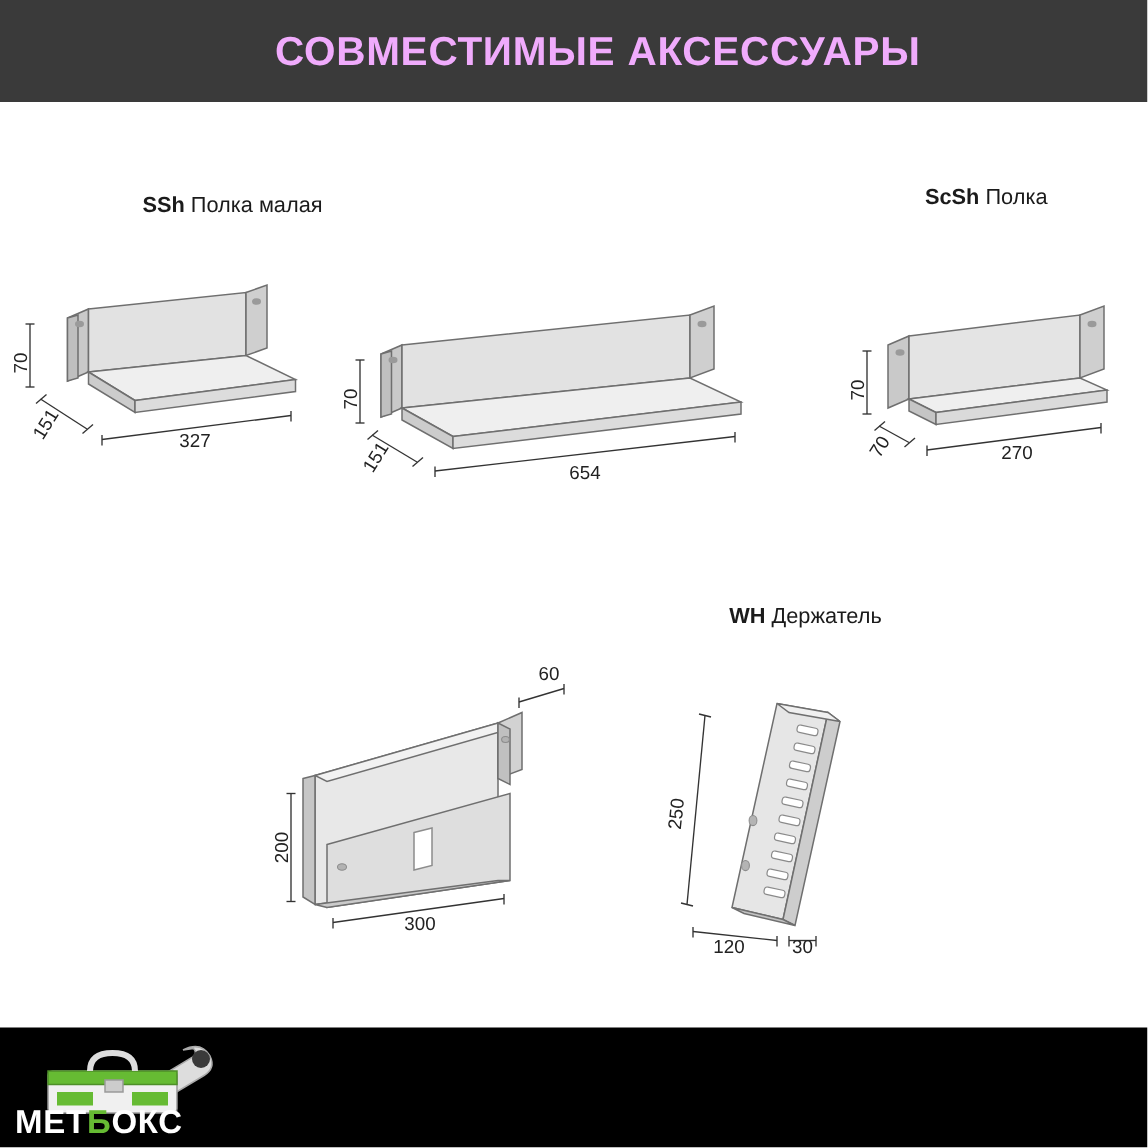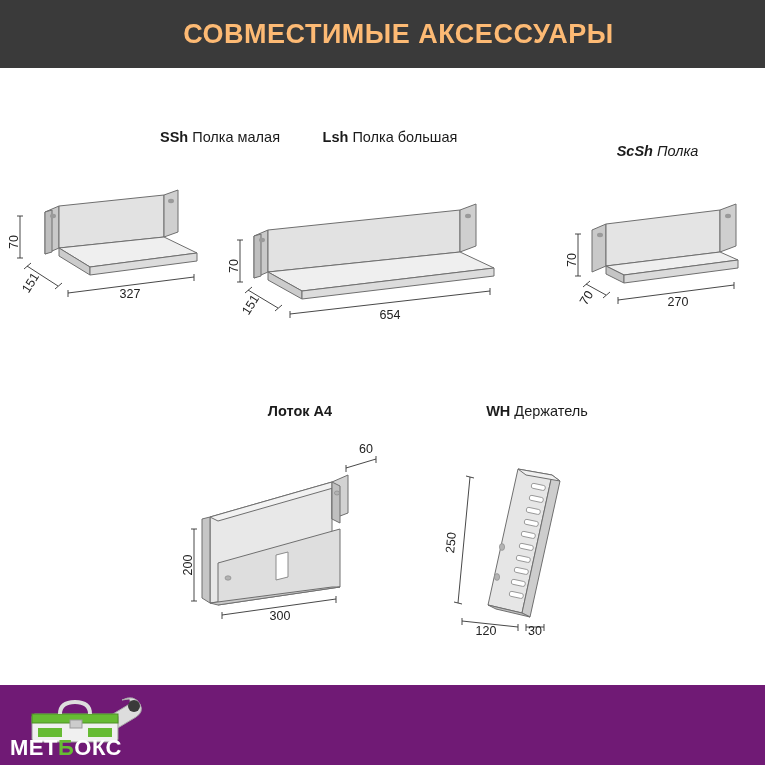--- a/index.html
+++ b/index.html
@@ -26,60 +26,60 @@
     left: 0;
     top: 0;
     width: 765px;
     height: 68px;
     background: #3a3a3a;
     display: flex;
     align-items: center;
     justify-content: center;
   }
   .header-title {
-    color: #fdba74;
+    color: #f0abfc;
     font-size: 27px;
     font-weight: bold;
     letter-spacing: 0.5px;
     text-transform: uppercase;
     margin-left: 32px;
   }
   
   .item {
     position: absolute;
   }
   .item-title {
     font-size: 14.5px;
     color: #1b1b1b;
     line-height: 1.35;
     text-align: center;
   }
   .item-title .code {
     font-weight: bold;
   }
-  .align-left { text-align: right; }
+  .align-left { text-align: center; }
 
   .art {
     position: absolute;
   }
   svg { display: block; overflow: visible; }
 
   .dim {
     font-size: 12.5px;
     fill: #222;
     font-family: "Liberation Sans", sans-serif;
   }
   
   .footer {
     position: absolute;
     left: 0;
     bottom: 0;
     width: 765px;
     height: 80px;
-    background: #701a75;
+    background: #000000;
     display: flex;
     align-items: center;
   }
   .logo-wrap {
     display: flex;
     align-items: center;
     margin-left: 14px;
   }
   .logo-text {
     position: absolute;
@@ -143,26 +143,20 @@
         <line x1="56" y1="103" x2="182" y2="87"></line>
         <line x1="56" y1="100" x2="56" y2="107"></line>
         <line x1="182" y1="84" x2="182" y2="91"></line>
       </g>
       <text class="dim" x="6" y="52" text-anchor="middle" transform="rotate(-90 6 52)">70</text>
       <text class="dim" x="22" y="95" text-anchor="middle" transform="rotate(-58 22 95)">151</text>
       <text class="dim" x="118" y="108" text-anchor="middle">327</text>
     </svg>
   </div>
 
-  <div class="item" style="left:240px; top:128px; width:300px;">
-    <div class="item-title">
-      <span class="code">Lsh</span>
-      <span>Полка большая</span>
-    </div>
-  </div>
 
   <div class="art" style="left:232px; top:190px;">
     <svg width="300" height="130" viewBox="0 0 300 130">
       <g stroke="#6f6f6f" stroke-width="1" fill="#d8d8d8">
 
         <path d="M22 46 L36 40 L36 82 L22 88 Z" fill="#c9c9c9"></path>
         <path d="M22 46 L29 44 L29 86 L22 88 Z" fill="#bfbfbf"></path>
 
         <path d="M36 40 L228 20 L228 62 L36 82 Z" fill="#e2e2e2"></path>
 
@@ -190,21 +184,21 @@
         <line x1="58" y1="124" x2="258" y2="101"></line>
         <line x1="58" y1="121" x2="58" y2="128"></line>
         <line x1="258" y1="98" x2="258" y2="105"></line>
       </g>
       <text class="dim" x="6" y="76" text-anchor="middle" transform="rotate(-90 6 76)">70</text>
       <text class="dim" x="22" y="117" text-anchor="middle" transform="rotate(-58 22 117)">151</text>
       <text class="dim" x="158" y="129" text-anchor="middle">654</text>
     </svg>
   </div>
 
-  <div class="item" style="left:560px; top:142px; width:195px;font-style:italic;">
+  <div class="item" style="left:560px; top:123px; width:195px;">
     <div class="item-title">
       <span class="code">ScSh</span>
       <span>Полка</span>
     </div>
   </div>
 
   <div class="art" style="left:570px; top:190px;">
     <svg width="200" height="130" viewBox="0 0 200 130">
       <g stroke="#6f6f6f" stroke-width="1" fill="#d8d8d8">
 
@@ -235,26 +229,20 @@
         <line x1="48" y1="110" x2="164" y2="95"></line>
         <line x1="48" y1="107" x2="48" y2="114"></line>
         <line x1="164" y1="92" x2="164" y2="99"></line>
       </g>
       <text class="dim" x="6" y="70" text-anchor="middle" transform="rotate(-90 6 70)">70</text>
       <text class="dim" x="20" y="110" text-anchor="middle" transform="rotate(-58 20 110)">70</text>
       <text class="dim" x="108" y="116" text-anchor="middle">270</text>
     </svg>
   </div>
 
-  <div class="item" style="left:185px; top:402px; width:230px;">
-    <div class="item-title">
-      <span class="code">Лоток</span>
-      <span class="code">A4</span>
-    </div>
-  </div>
 
   <div class="art" style="left:180px; top:455px;">
     <svg width="230" height="175" viewBox="0 0 230 175">
       <g stroke="#6f6f6f" stroke-width="1">
 
         <path d="M30 62 L152 27 L152 132 L30 148 Z" fill="#e8e8e8"></path>
 
         <path d="M22 64 L30 62 L30 148 L22 143 Z" fill="#c6c6c6"></path>
 
         <path d="M30 62 L152 27 L160 31 L38 66 Z" fill="#f2f2f2"></path>

